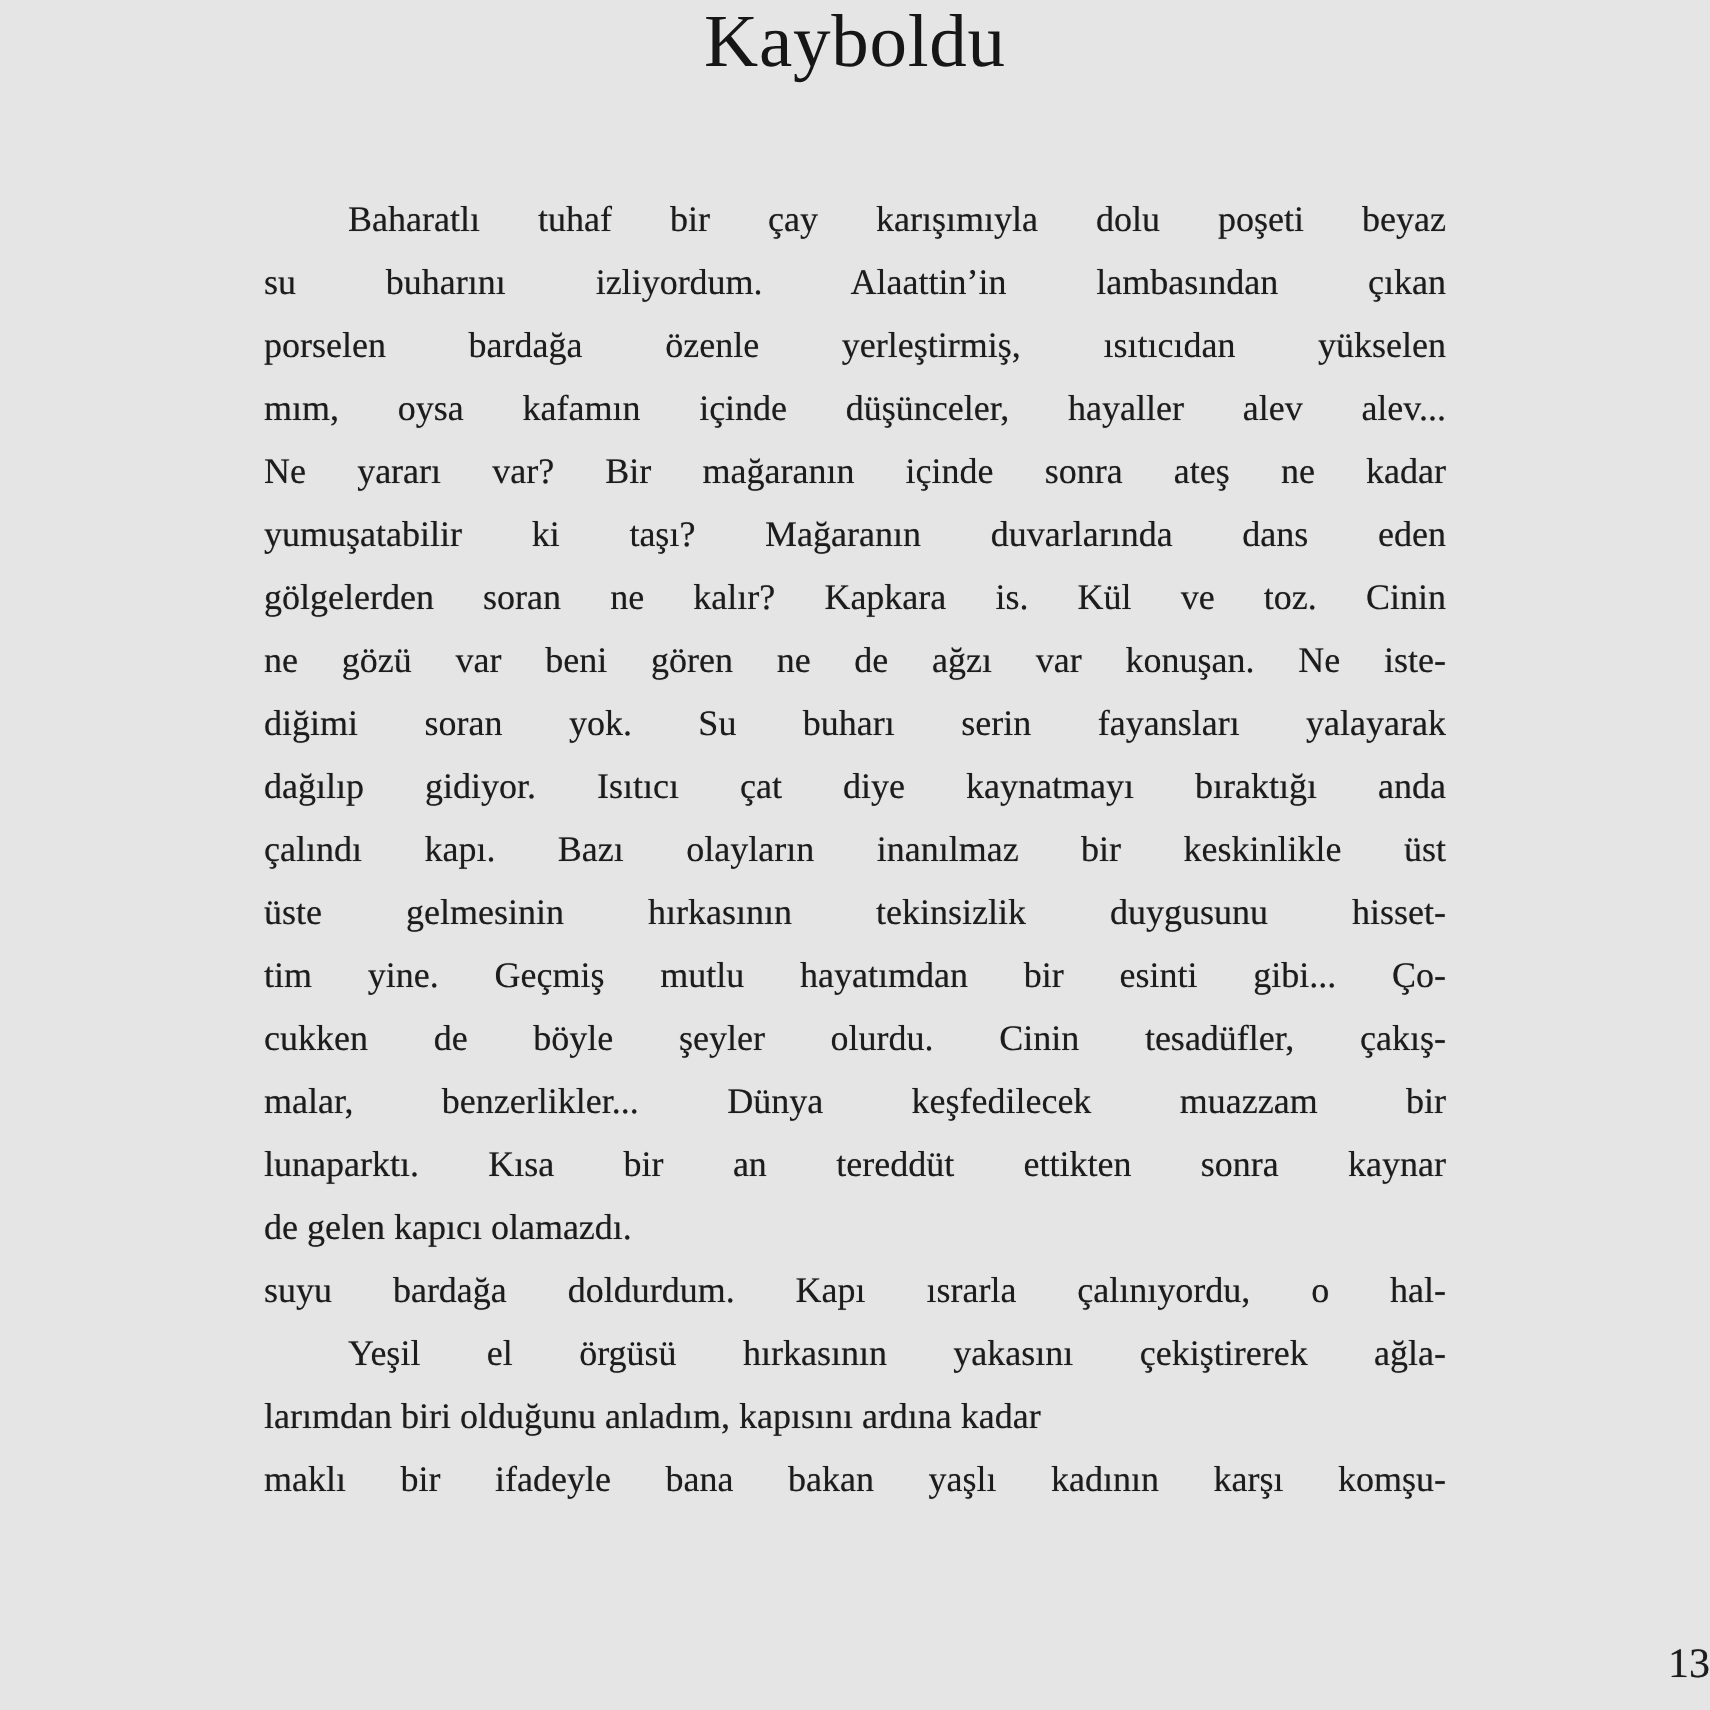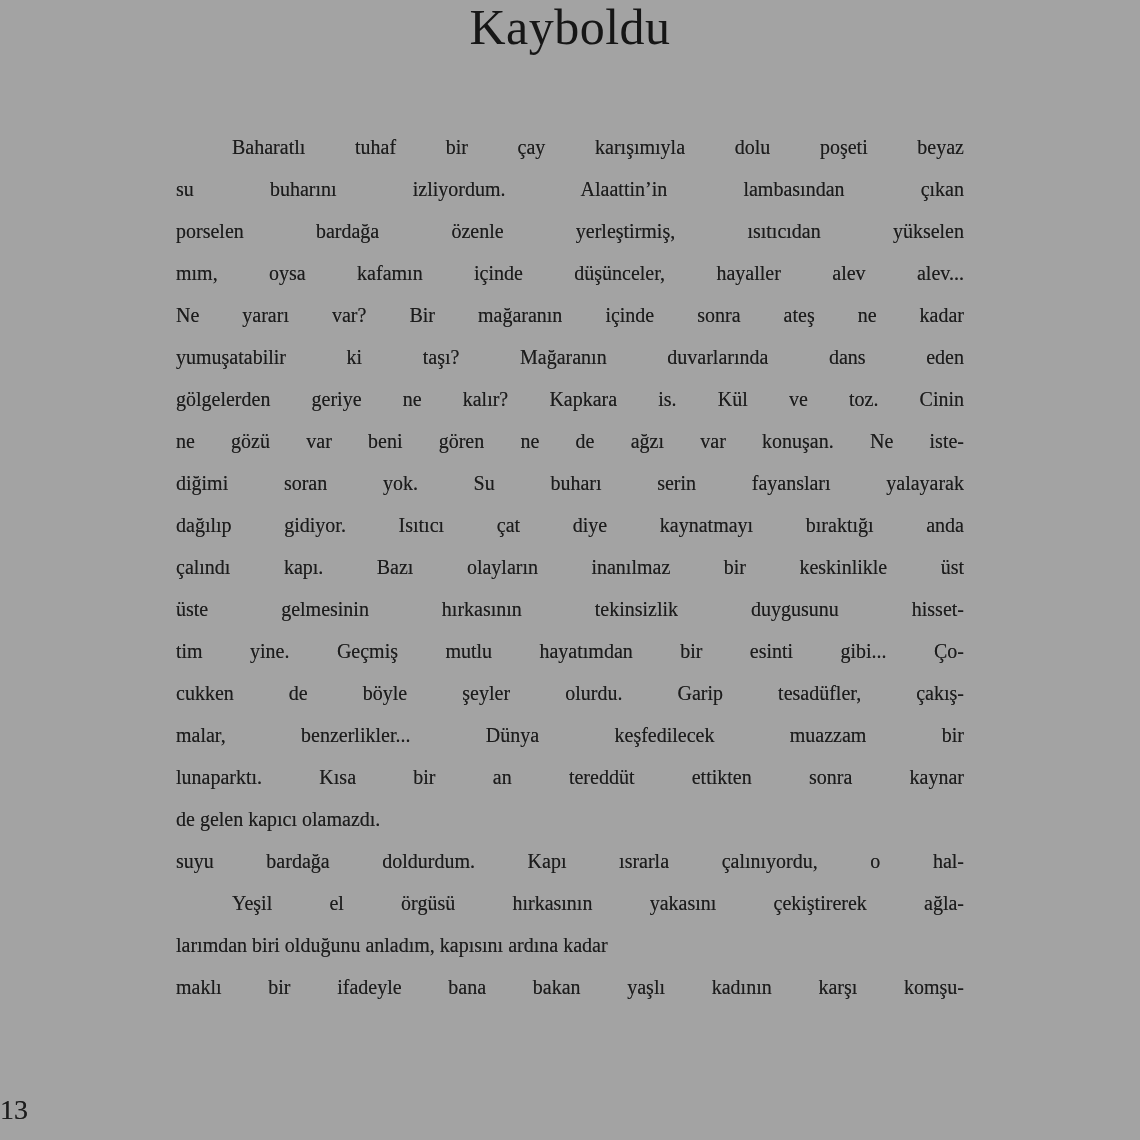--- a/index.html
+++ b/index.html
@@ -4,21 +4,21 @@
 <style>
   html, body {
     margin: 0;
     padding: 0;
     background: #ffffff;
   }
   .page {
     position: relative;
     width: 1140px;
     height: 1140px;
-    background: #a3a3a3;
+    background: #e5e5e5;
     font-family: "Liberation Serif", "DejaVu Serif", serif;
     color: #191919;
     overflow: hidden;
   }
   .title {
     position: absolute;
     top: 0px;
     left: 0;
     width: 100%;
     text-align: center;
@@ -28,67 +28,67 @@
     letter-spacing: 0.5px;
     color: #161616;
   }
   .text-block {
     position: absolute;
     left: 176px;
     top: 126px;
     width: 788px;
   }
   .line {
-    font-size: 20px;
+    font-size: 24px;
     line-height: 42px;
     height: 42px;
     text-align: justify;
     text-align-last: justify;
     color: #1c1c1c;
     text-shadow: 0 0 0.5px rgba(20,20,20,0.55);
     white-space: normal;
   }
   .line.para-first {
     text-indent: 56px;
   }
   .line.para-last {
     text-align-last: left;
   }
   .page-number {
     position: absolute;
     top: 1094px;
     left: 0;
     width: 100%;
-    text-align: left;
+    text-align: right;
     font-size: 28px;
     color: #1c1c1c;
     text-shadow: 0 0 0.5px rgba(20,20,20,0.55);
   }
 </style>
 </head>
 <body>
 
 <div class="page">
   <div class="title">Kayboldu</div>
 
   <div class="text-block">
       <div class="line para-first">Baharatlı tuhaf bir çay karışımıyla dolu poşeti beyaz</div>
       <div class="line">su buharını izliyordum. Alaattin’in lambasından çıkan</div>
       <div class="line">porselen bardağa özenle yerleştirmiş, ısıtıcıdan yükselen</div>
       <div class="line">mım, oysa kafamın içinde düşünceler, hayaller alev alev...</div>
       <div class="line">Ne yararı var? Bir mağaranın içinde sonra ateş ne kadar</div>
       <div class="line">yumuşatabilir ki taşı? Mağaranın duvarlarında dans eden</div>
-      <div class="line">gölgelerden geriye ne kalır? Kapkara is. Kül ve toz. Cinin</div>
+      <div class="line">gölgelerden soran ne kalır? Kapkara is. Kül ve toz. Cinin</div>
       <div class="line">ne gözü var beni gören ne de ağzı var konuşan. Ne iste-</div>
       <div class="line">diğimi soran yok. Su buharı serin fayansları yalayarak</div>
       <div class="line">dağılıp gidiyor. Isıtıcı çat diye kaynatmayı bıraktığı anda</div>
       <div class="line">çalındı kapı. Bazı olayların inanılmaz bir keskinlikle üst</div>
       <div class="line">üste gelmesinin hırkasının tekinsizlik duygusunu hisset-</div>
       <div class="line">tim yine. Geçmiş mutlu hayatımdan bir esinti gibi... Ço-</div>
-      <div class="line">cukken de böyle şeyler olurdu. Garip tesadüfler, çakış-</div>
+      <div class="line">cukken de böyle şeyler olurdu. Cinin tesadüfler, çakış-</div>
       <div class="line">malar, benzerlikler... Dünya keşfedilecek muazzam bir</div>
       <div class="line">lunaparktı. Kısa bir an tereddüt ettikten sonra kaynar</div>
       <div class="line para-last">de gelen kapıcı olamazdı.</div>
       <div class="line">suyu bardağa doldurdum. Kapı ısrarla çalınıyordu, o hal-</div>
       <div class="line para-first">Yeşil el örgüsü hırkasının yakasını çekiştirerek ağla-</div>
       <div class="line para-last">larımdan biri olduğunu anladım, kapısını ardına kadar</div>
       <div class="line">maklı bir ifadeyle bana bakan yaşlı kadının karşı komşu-</div>
     </div>
 
   <div class="page-number">13</div>

